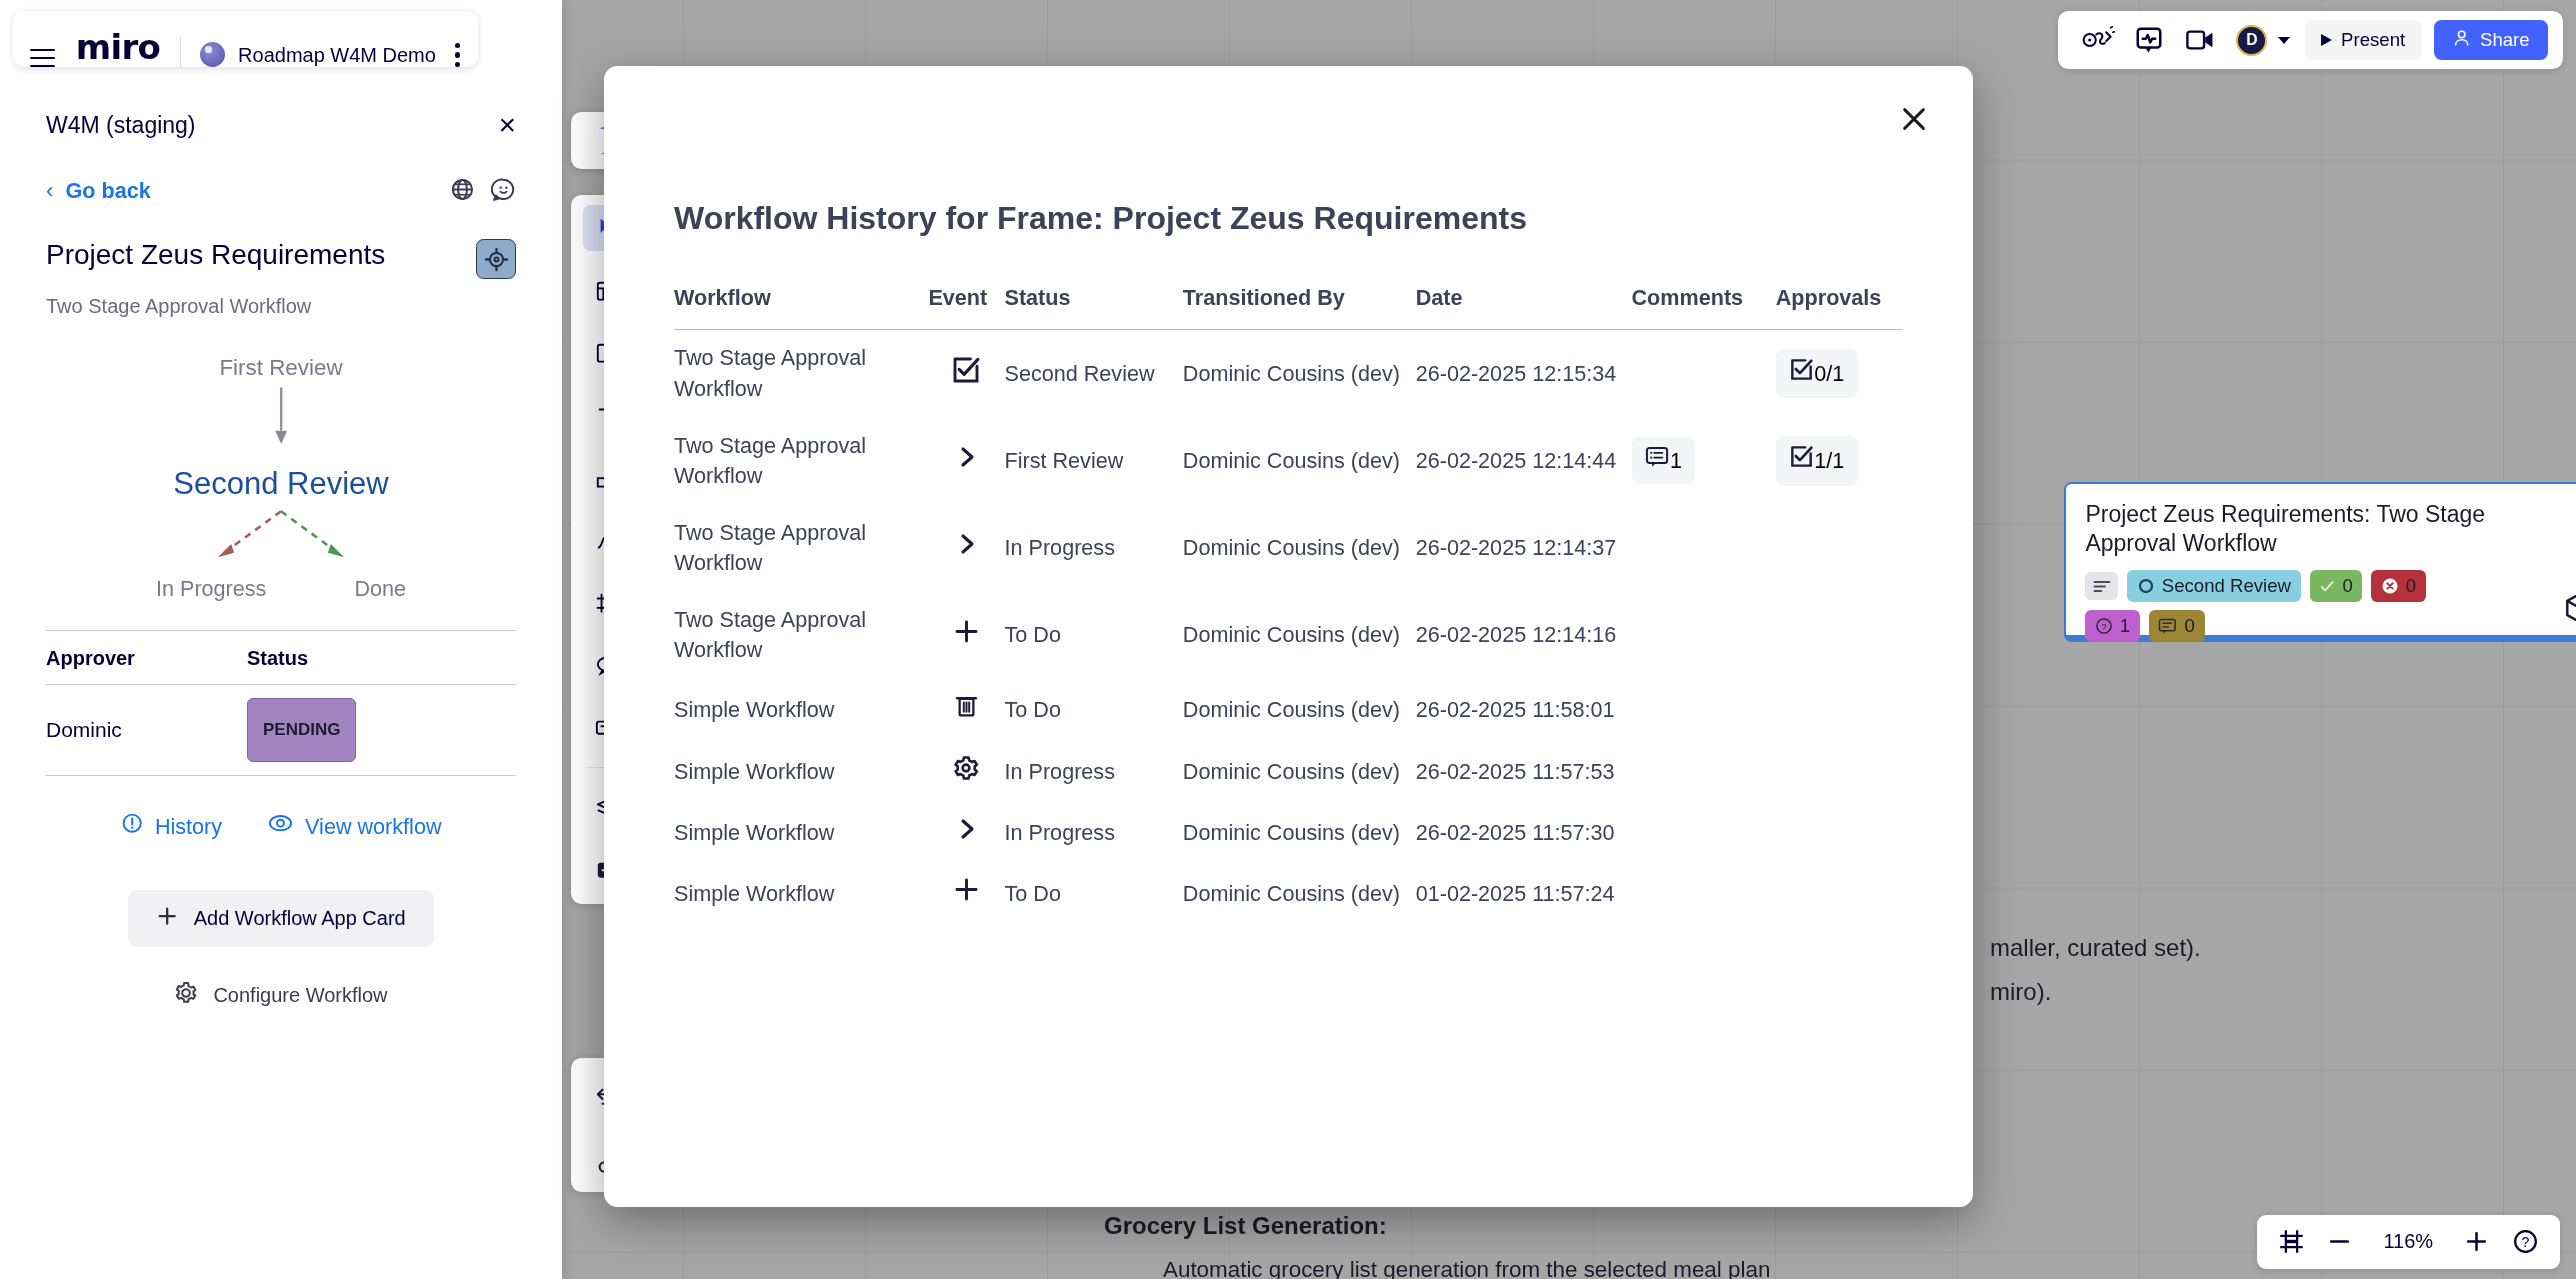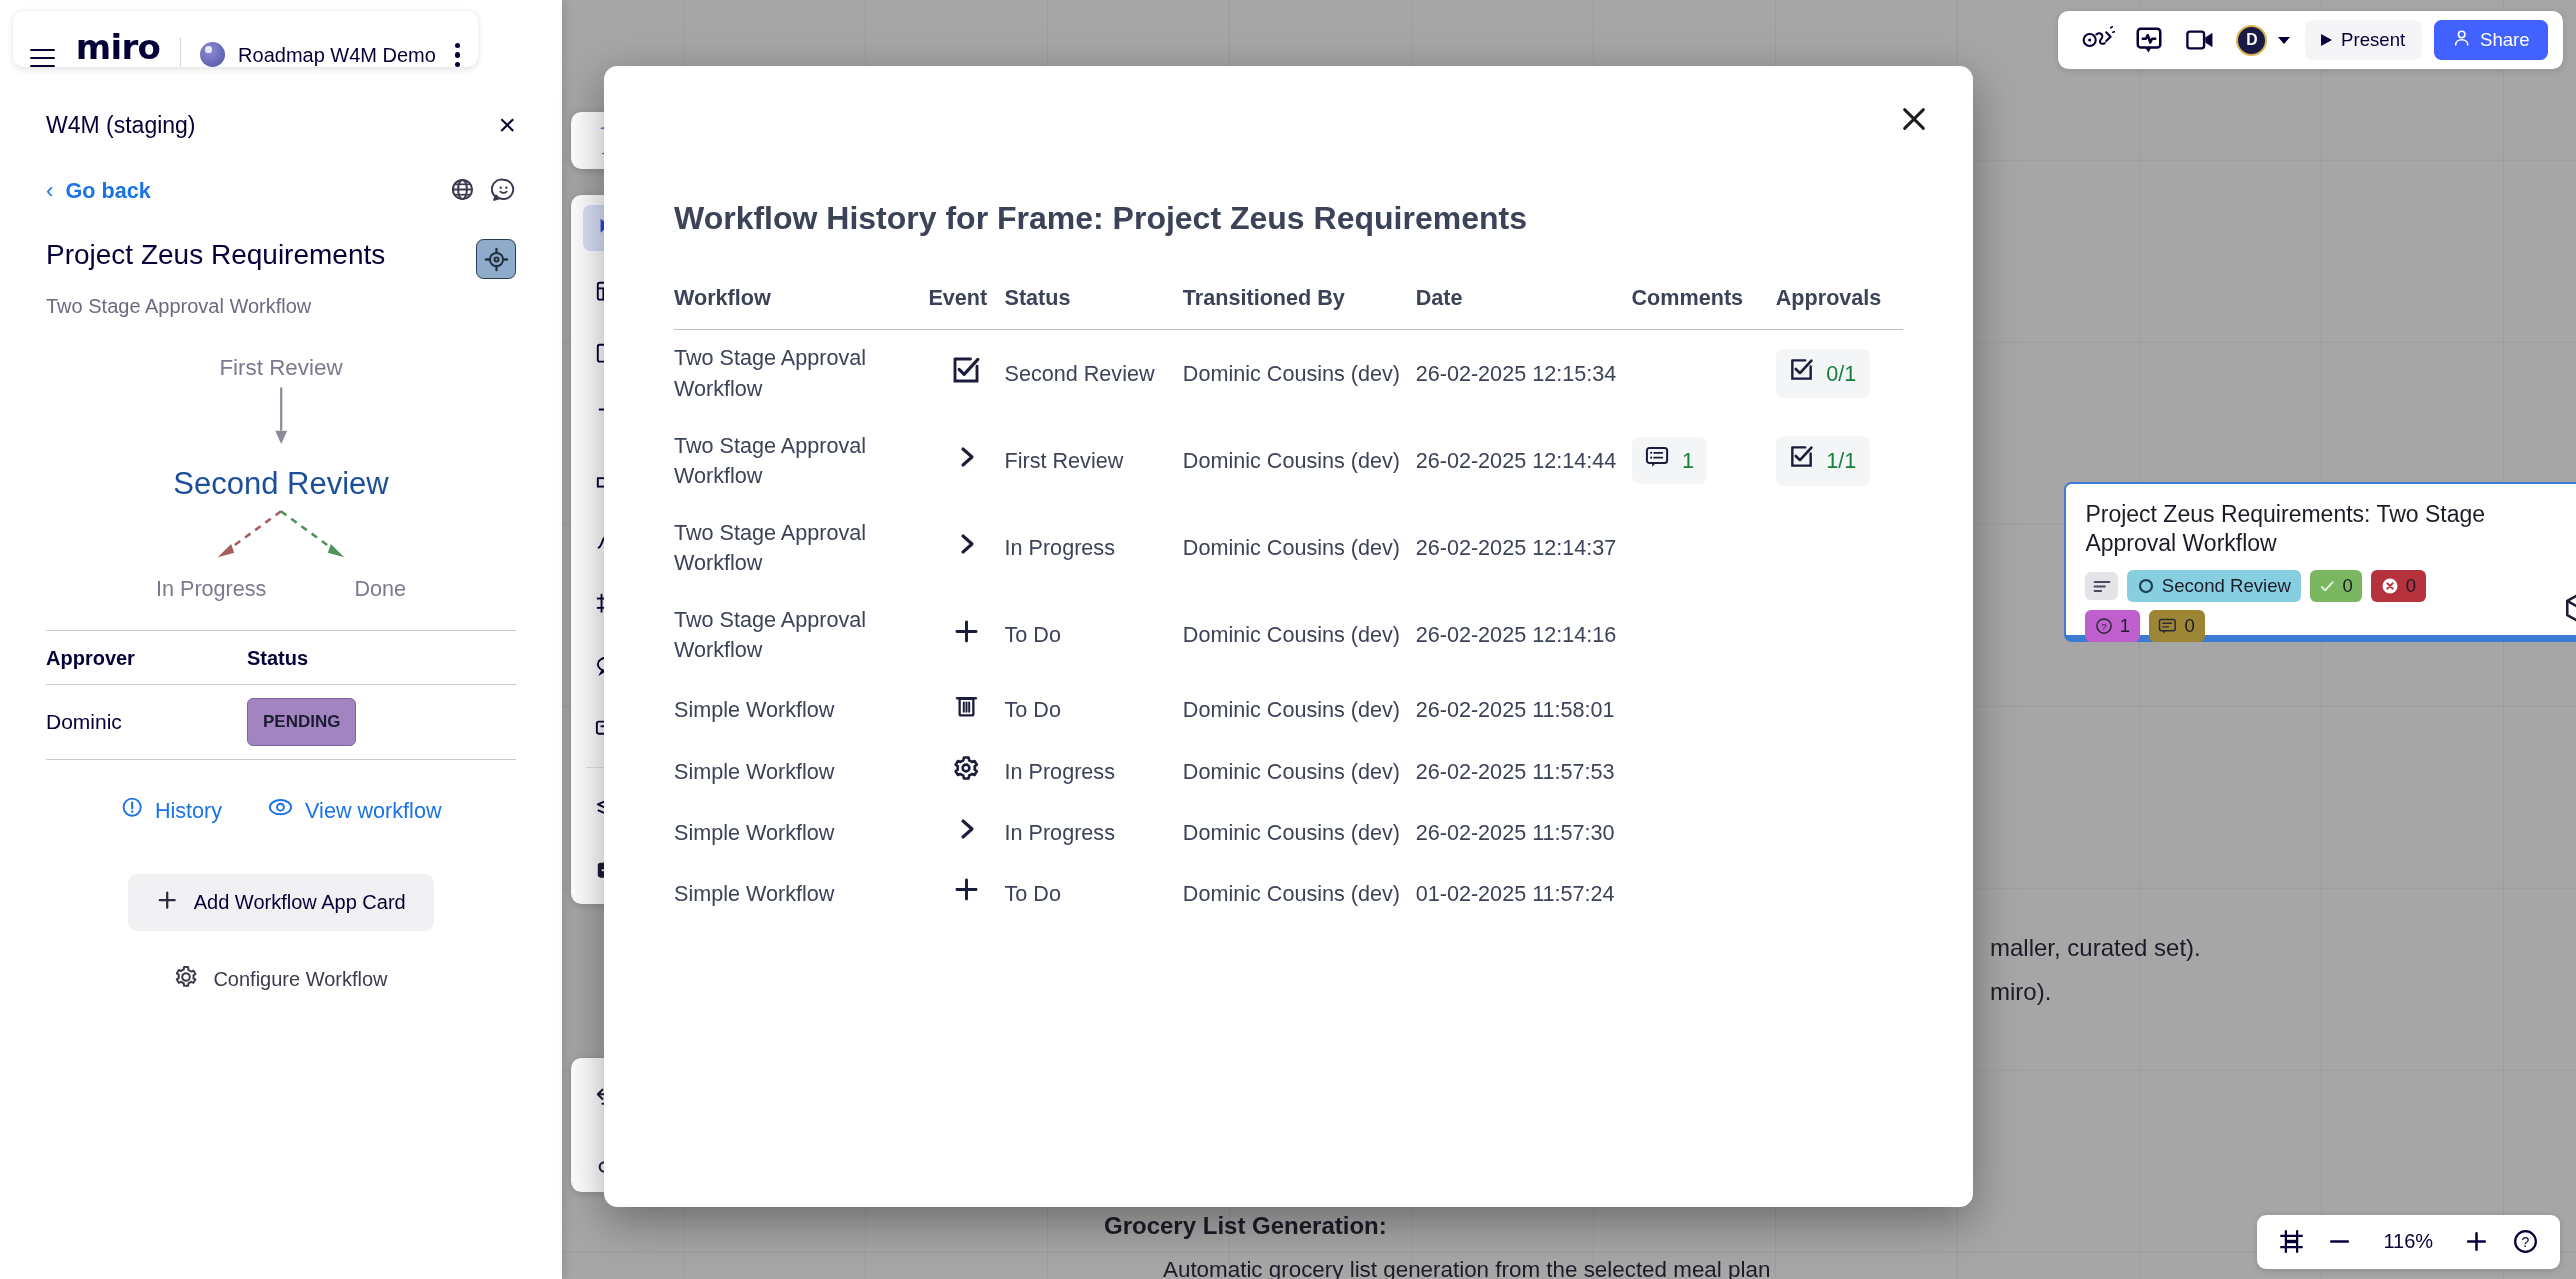--- a/index.html
+++ b/index.html
@@ -107,21 +107,21 @@
   .flow-current { font-size:31px; color:#1b4f9c; margin-top: 16.4px; }
   .flow-bottom { display:flex; justify-content:center; gap:88px; margin-top: 7.5px; font-size:21.6px; color:#7a7a8c;}
 
   .approver-table { margin-top: 28px; border-top:1.5px solid #c9c9d2; }
   .approver-table .hrow { display:flex; padding: 16.4px 0 13.4px 0; border-bottom:1.5px solid #c9c9d2;}
   .approver-table .hrow div { font-size:20px; font-weight:700; color:#050038;}
   .approver-table .brow { display:flex; align-items:center; padding: 13.4px 0; border-bottom:1.5px solid #c9c9d2;}
   .col-a { width: 201px; }
   .pending-badge {
     display:inline-block; background:#a184c0; color:#1c1c33; font-weight:700;
-    font-size:17px; padding:13px 15px; border-radius:6px; border:0.7px solid #7e63a0;text-align:right;
+    font-size:17px; padding:21px 15px; border-radius:6px; border:0.7px solid #7e63a0;text-align:right;
   }
   .name-cell { font-size:21px; color:#050038;}
 
   .link-row { display:flex; justify-content:center; gap:46px; margin-top:36px;}
   .blue-link { display:flex; align-items:center; gap:12px; color:#1a73e8; font-size:21.6px; cursor:pointer; }
 
   .add-card-btn {
     margin: 49px auto 0 auto; width: 306px; height:57px;
     background:#f1f1f3; border-radius:9px; display:flex; align-items:center; justify-content:center; gap:15px;
     font-size:20px; color:#050038; cursor:pointer;
@@ -200,23 +200,23 @@
     font-size:21.6px; color:#3c4257; padding: 13.4px 0; vertical-align:middle; line-height:1.4;
   }
   .c-wf  { width: 224px; padding-right:13.4px;}
   .c-ev  { width: 67px; text-align:center;}
   .c-st  { width: 157px; }
   .c-by  { width: 205px; }
   .c-dt  { width: 190px; }
   .c-cm  { width: 127px; }
   .c-ap  { width: 112px; }
   .count-pill {
-    display:inline-flex; align-items:center; gap:12px;
+    display:inline-flex; align-items:center; 
     background:#f4f5f7; border-radius:7.5px; padding:8.2px 13.4px;
-    font-size:21.6px; color:#15803d;
+    font-size:21.6px; color:#000000;
   }
   .nowrap { white-space: pre-line; }
 </style>
 </head>
 <body>
 
 <div id="canvas"></div>
 
 <div class="doc-text" style="left:1990px; top:934px;">maller, curated set).</div>
 <div class="doc-text" style="left:1990px; top:978px;">miro).</div>

